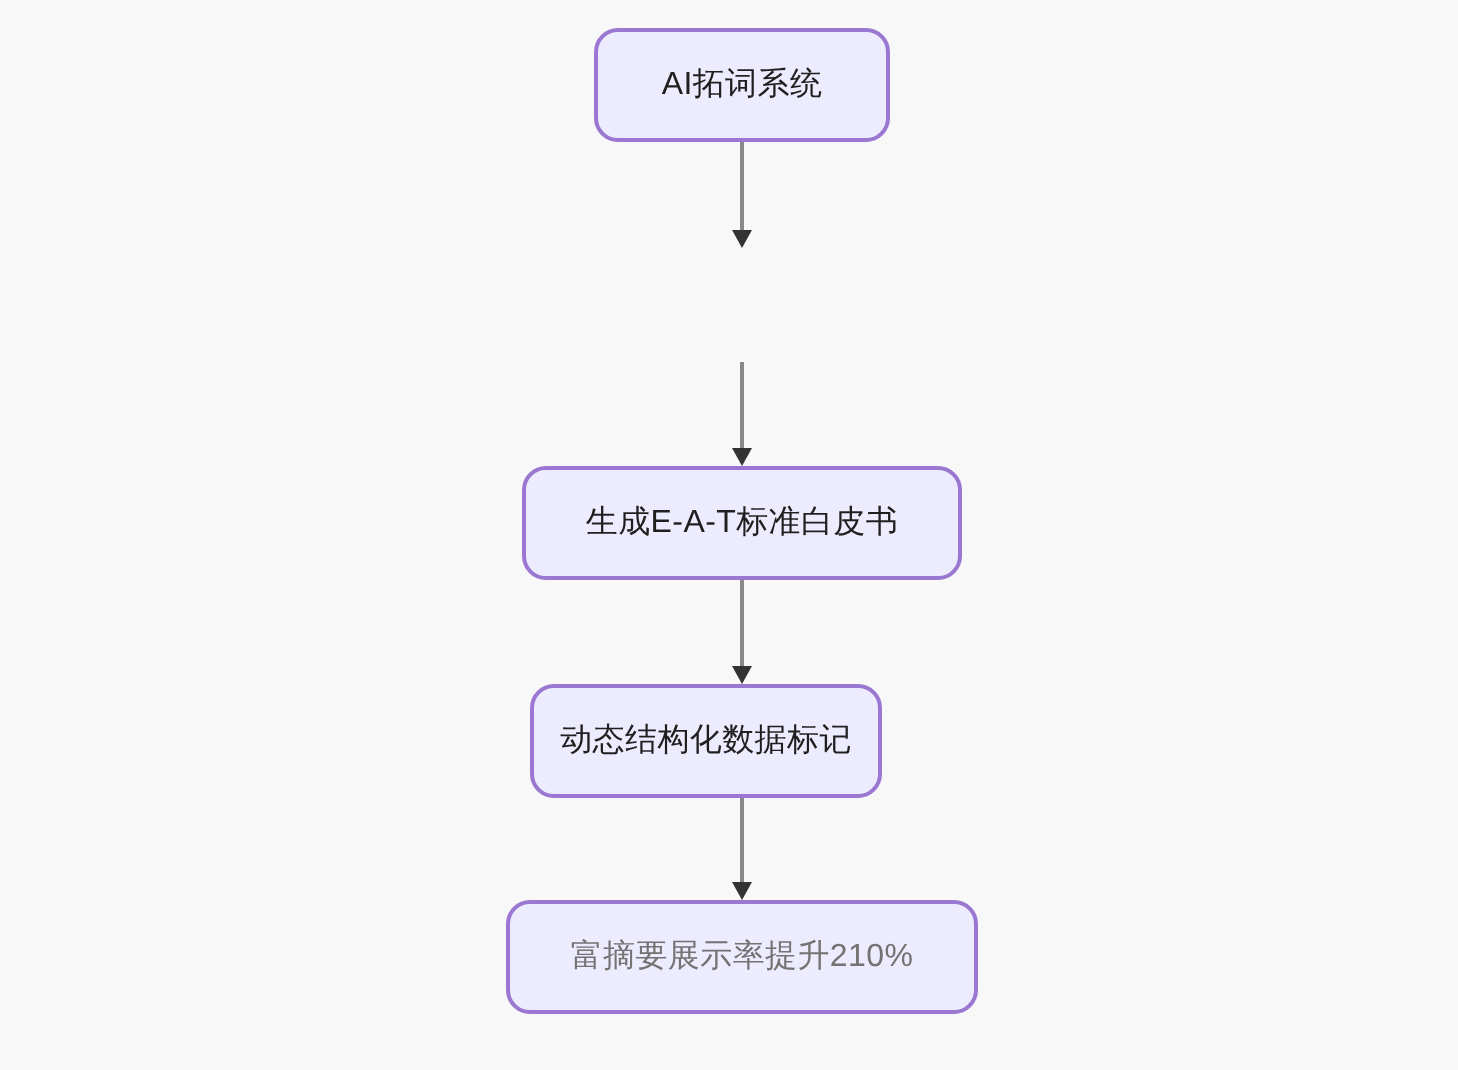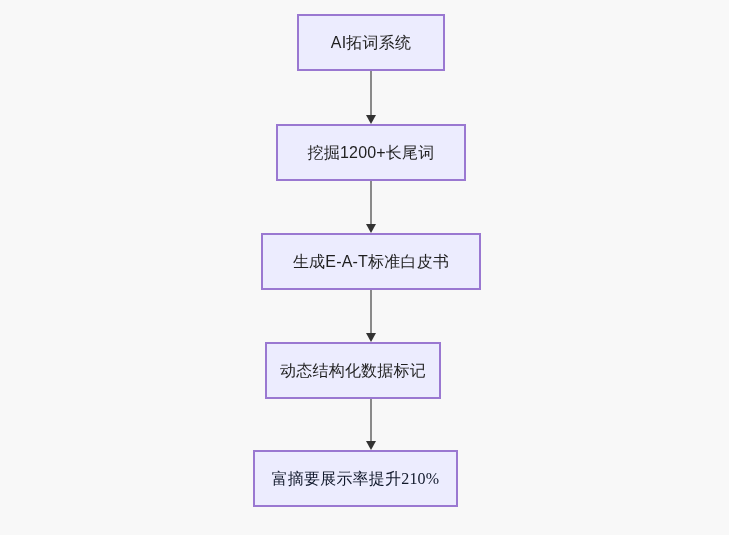--- a/index.html
+++ b/index.html
@@ -17,21 +17,21 @@
   #flow-canvas {
     position: relative;
     width: 729px;
     height: 535px;
   }
   .node {
     position: absolute;
     box-sizing: border-box;
     background: #ececfe;
     border: 2px solid #9a78d1;
-    border-radius: 0;
+    border-radius: 12px;
     display: flex;
     align-items: center;
     justify-content: center;
     color: #1f1f1f;
     font-size: 16px;
     line-height: 1.2;
     letter-spacing: 0.2px;
     white-space: nowrap;
   }
   .node-label {
@@ -78,26 +78,23 @@
     <div class="edge-head" style="top: 43px; border-top-color: rgb(51, 51, 51);"></div>
   </div>
   <div class="edge" style="left: 371px; top: 399px; height: 51px;">
     <div class="edge-line" style="height: 44px; background: rgb(138, 138, 138);"></div>
     <div class="edge-head" style="top: 42px; border-top-color: rgb(51, 51, 51);"></div>
   </div>
 
   <div class="node" style="left: 297px; top: 14px; width: 148px; height: 57px; background: rgb(236, 236, 254); border-color: rgb(154, 120, 209); color: rgb(31, 31, 31);">
     <span class="node-label">AI拓词系统</span>
   </div>
-  <div class="node" style="left: 276px; top: 124px; width: 190px; height: 57px; background: rgb(236, 236, 254); border-color: rgb(154, 120, 209); color: rgb(31, 31, 31);">
-    <span class="node-label">挖掘1200+长尾词</span>
-  </div>
   <div class="node" style="left: 261px; top: 233px; width: 220px; height: 57px; background: rgb(236, 236, 254); border-color: rgb(154, 120, 209); color: rgb(31, 31, 31);">
     <span class="node-label">生成E-A-T标准白皮书</span>
   </div>
   <div class="node" style="left: 265px; top: 342px; width: 176px; height: 57px; background: rgb(236, 236, 254); border-color: rgb(154, 120, 209); color: rgb(31, 31, 31);">
     <span class="node-label">动态结构化数据标记</span>
   </div>
-  <div class="node" style="left: 253px; top: 450px; width: 205px; height: 57px; background: rgb(236, 236, 254); border-color: rgb(154, 120, 209); color: #0f172a; font-family: Liberation Serif, serif;">
+  <div class="node" style="left: 253px; top: 450px; width: 236px; height: 57px; background: rgb(236, 236, 254); border-color: rgb(154, 120, 209); color: #737373;">
     <span class="node-label">富摘要展示率提升210%</span>
   </div>
 
 </div>
 
 </body></html>

